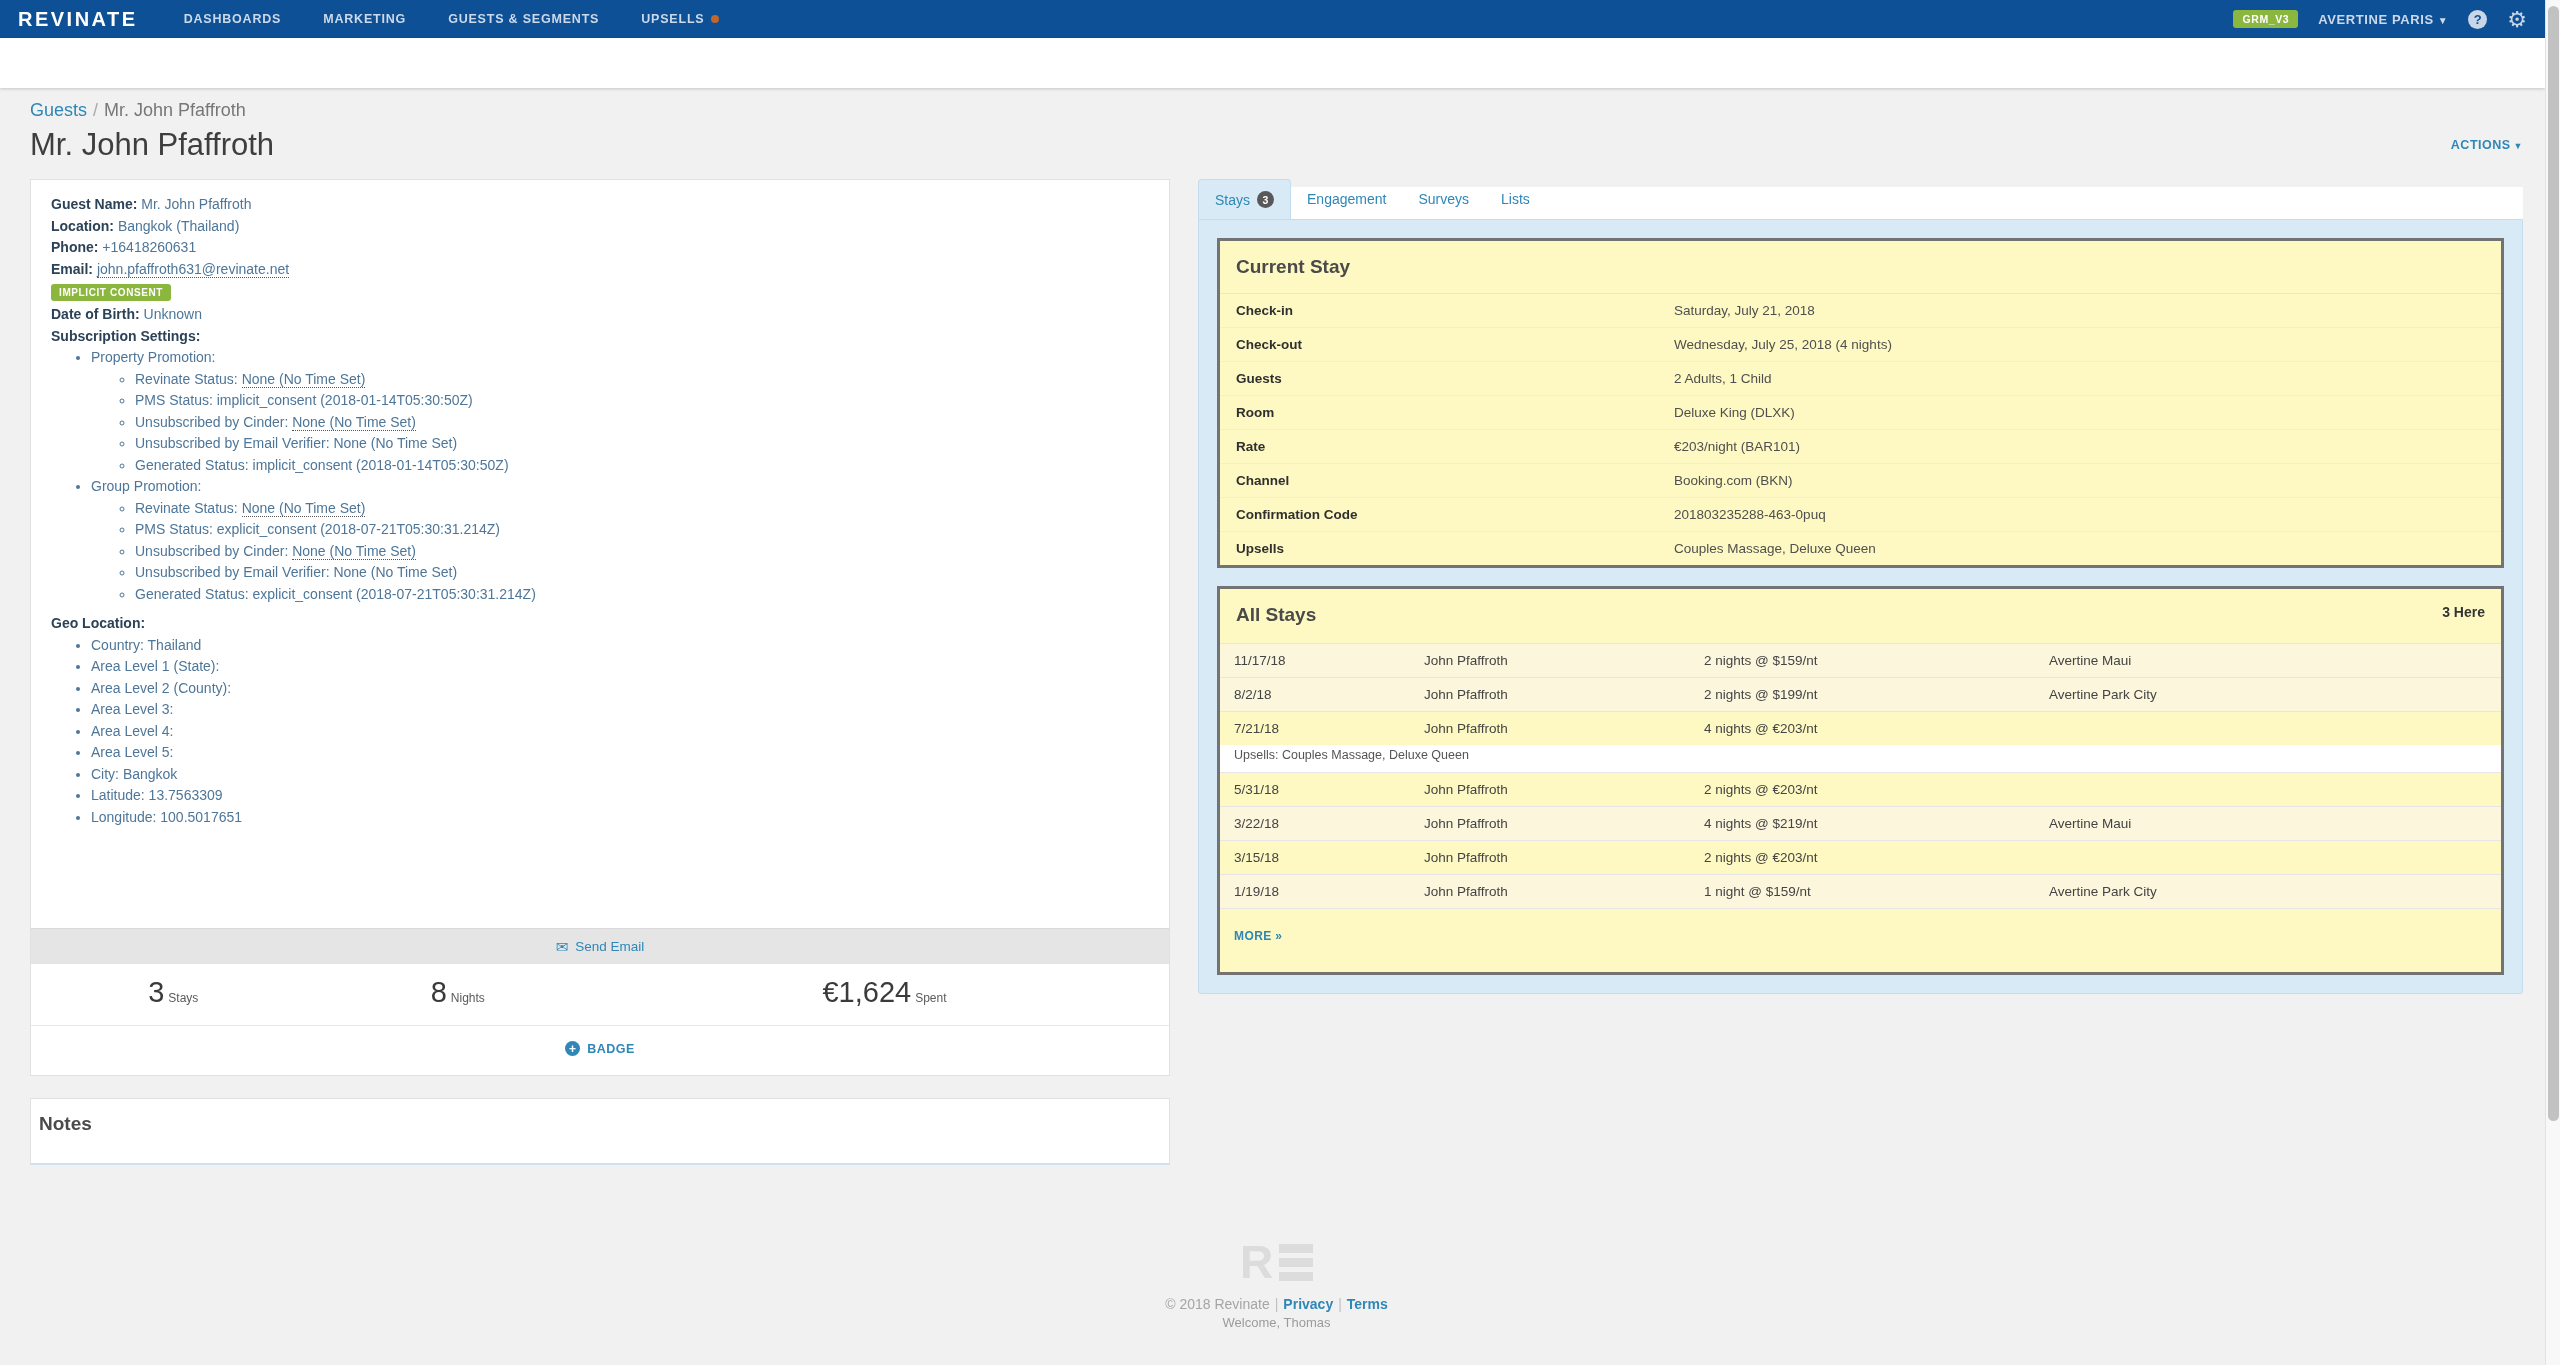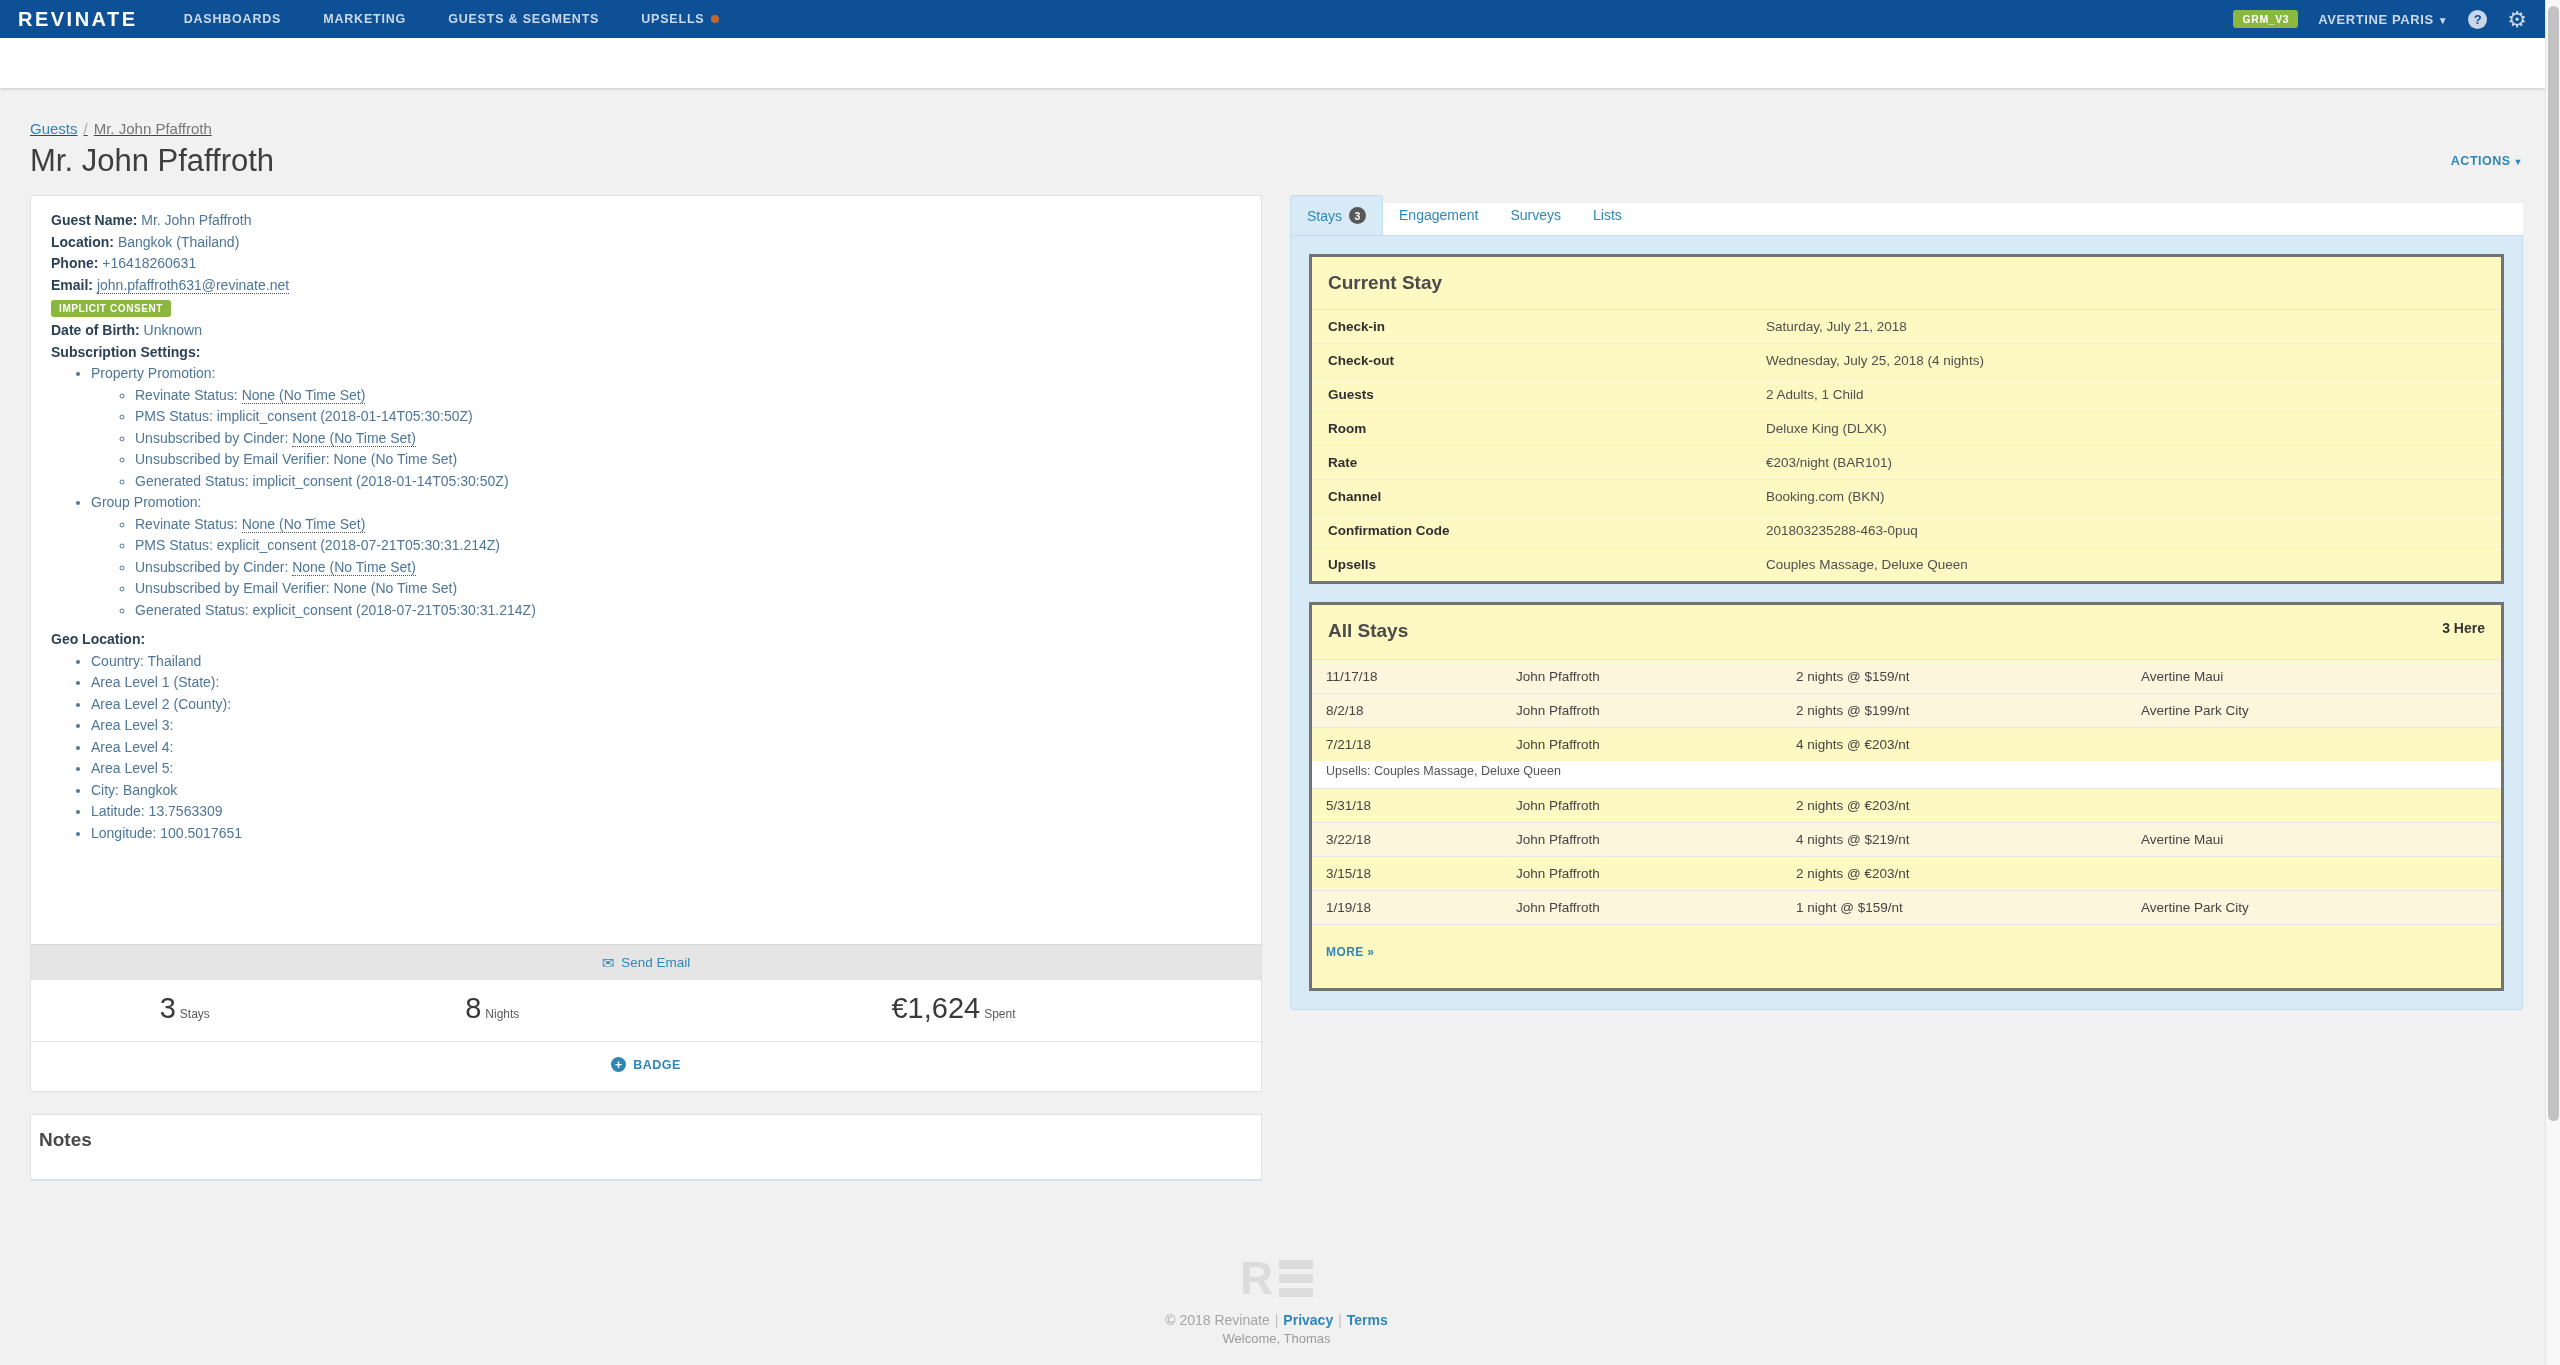--- a/index.html
+++ b/index.html
@@ -25,31 +25,31 @@
   .env-badge{ background:var(--green); color:#fff; font-size:10.5px; font-weight:700; letter-spacing:.6px; padding:3px 9px; border-radius:3px; }
   .account{ color:#ccd9ea; font-size:13px; font-weight:700; letter-spacing:.6px; cursor:pointer; }
   .account .caret{ font-size:10px; margin-left:4px; }
   .help-icon{ width:19px; height:19px; border-radius:50%; background:#c9d6e8; color:var(--nav-blue); font-size:13px; font-weight:800; display:flex; align-items:center; justify-content:center; cursor:pointer; }
   .gear-icon{ color:#c9d6e8; font-size:22px; line-height:19px; cursor:pointer; }
 
   .subheader{ height:50px; background:#fff; box-shadow:0 1px 3px rgba(0,0,0,.18); }
 
   
   .content{ padding:8px 22px 0 30px; }
-  .breadcrumb{ font-size:15px; margin-top:24px;text-decoration:underline; }
+  .breadcrumb{ font-size:18px; margin-top:4px; }
   .breadcrumb .bc-link{ color:var(--accent); cursor:pointer; text-decoration:none; }
   .breadcrumb .bc-sep{ color:#aaa; margin:0 6px; }
   .breadcrumb .bc-cur{ color:#777; }
   .titlerow{ display:flex; justify-content:space-between; align-items:center; margin-top:6px; }
   .page-title{ font-size:31px; font-weight:400; color:#3e3e3e; }
   .actions-btn{ color:var(--accent); font-size:12.5px; font-weight:700; letter-spacing:.5px; cursor:pointer; }
   .actions-btn .caret{ font-size:9px; margin-left:3px; }
 
   .columns{ display:flex; gap:28px; margin-top:16px; align-items:flex-start; }
-  .leftcol{ width:1232px; flex:none; }
+  .leftcol{ width:1140px; flex:none; }
   .rightcol{ flex:1; }
 
   
   .card{ background:#fff; border:1px solid #e0e0e0; }
   .info{ padding:14px 20px 0; }
   .field{ font-size:14px; line-height:21.5px; color:var(--steel); }
   .flabel{ font-weight:700; color:var(--navy); }
   .dotted{ border-bottom:1px dotted #555; cursor:pointer; }
   .consent-badge{ display:inline-block; background:var(--green); color:#fff; font-size:10px; font-weight:700; letter-spacing:.6px; padding:3px 8px; border-radius:3px; margin:4px 0 3px; }
   ul.l1{ list-style:disc; padding-left:40px; color:var(--steel); font-size:14px; }

